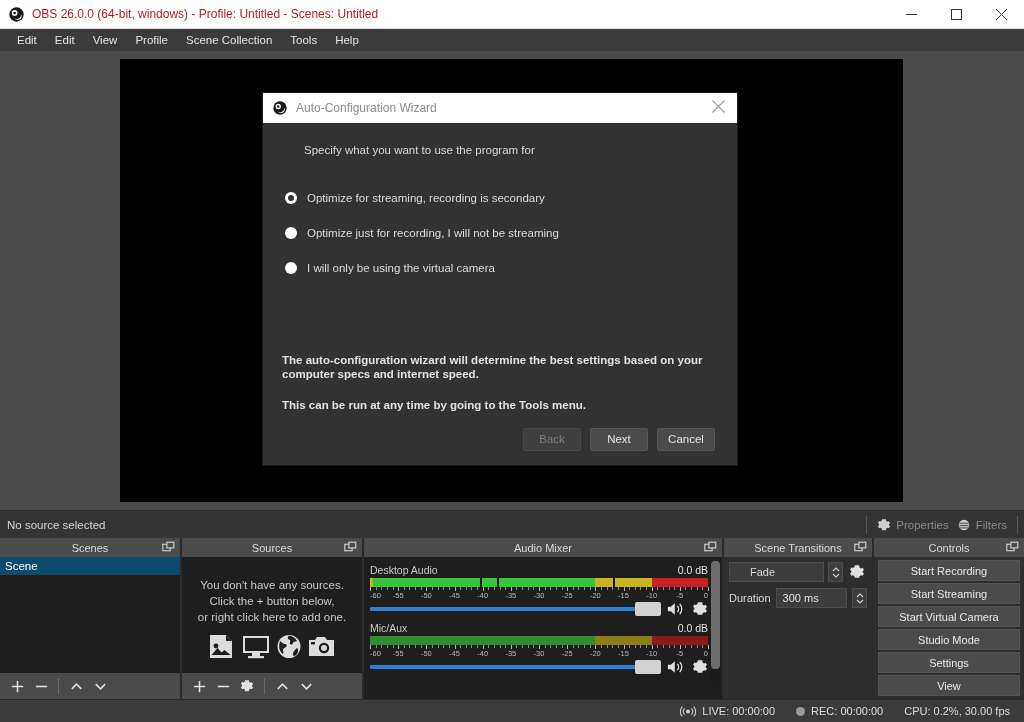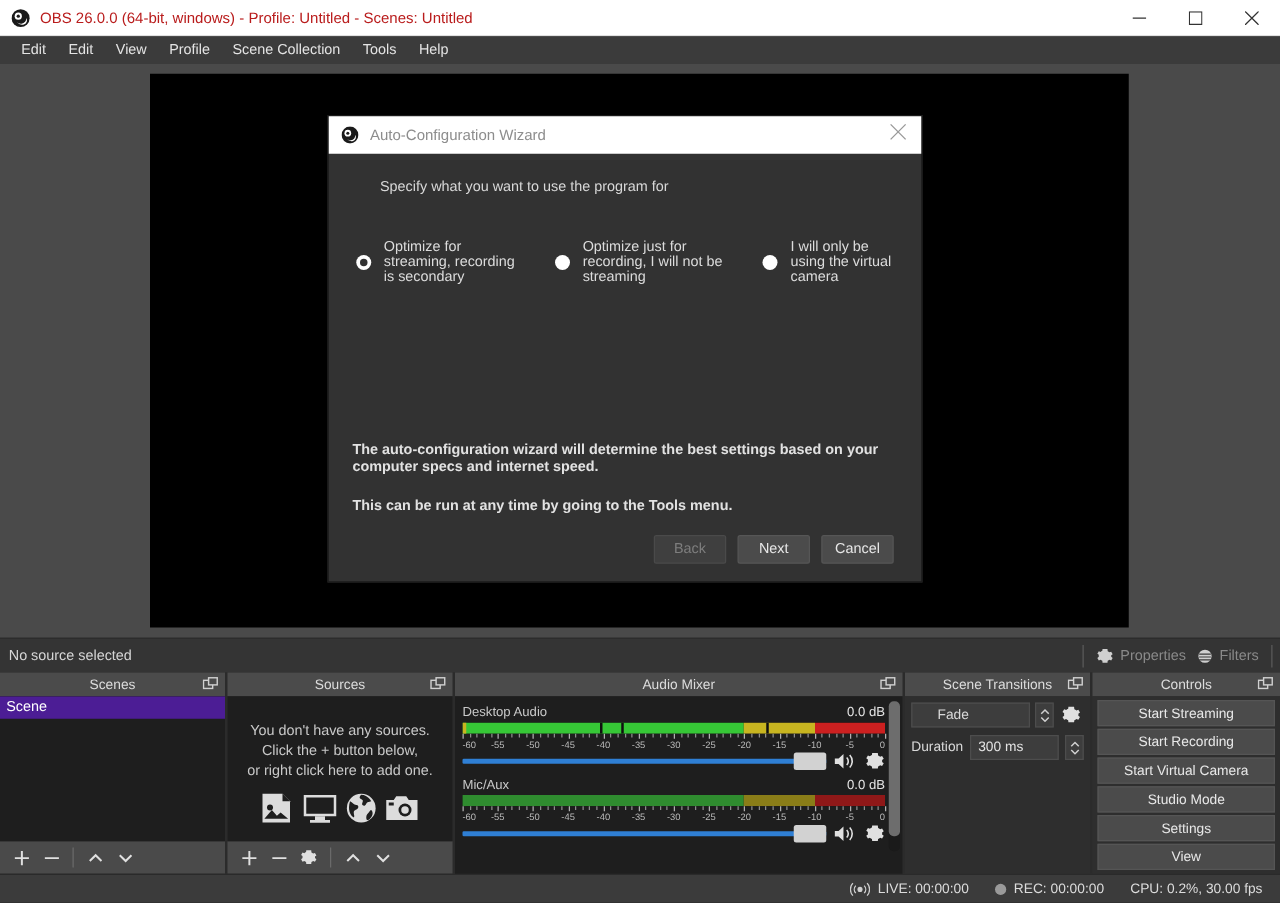--- a/index.html
+++ b/index.html
@@ -104,21 +104,21 @@
   .foot-btn {
     width: 22px; height: 22px;
     display: flex; align-items: center; justify-content: center;
     color: #e0e0e0;
   }
   .foot-div { width: 1px; height: 16px; background: #6a6a6a; margin: 0 4px; }
 
   
   .dock-scenes { width: 180px; }
   .scene-row {
-    height: 18px; background: #4c1d95;
+    height: 18px; background: #0c4a6e;
     display: flex; align-items: center;
     padding-left: 5px;
     font-size: 11.5px; color: #ffffff;
   }
 
   
   .dock-sources { width: 180px; }
   .src-empty {
     height: 100%;
     display: flex; flex-direction: column;
@@ -243,21 +243,21 @@
   .dlg-tb {
     height: 30px; background: #ffffff;
     display: flex; align-items: center; flex: none;
   }
   .dlg-icon { width: 14px; height: 14px; margin-left: 10px; margin-right: 9px; }
   .dlg-title { font-size: 12px; color: #8d8d8d; }
   .dlg-x { margin-left: auto; margin-right: 12px; color: #9a9a9a; }
   .dlg-body { flex: 1; padding: 16px 19px 0 19px; position: relative; }
   .dlg-h { font-size: 11.5px; font-weight: bold; color: #e8e8e8; }
   .dlg-sub { font-size: 11.5px; color: #d8d8d8; margin-top: 5px; margin-left: 22px; }
-  .radios { margin-top: 36px; display: flex; gap: 23px; }
+  .radios { margin-top: 36px; display: flex; flex-direction: column; gap: 23px; }
   .radio-row { display: flex; align-items: center; gap: 10px; padding-left: 3px; }
   .rad {
     width: 12px; height: 12px; border-radius: 50%;
     background: #ffffff; flex: none;
     display: flex; align-items: center; justify-content: center;
   }
   .rad.sel { background: #ffffff; }
   .rad.sel i { width: 6px; height: 6px; border-radius: 50%; background: #323232; display: block; }
   .rad-lbl { font-size: 11.5px; color: #dcdcdc; }
   .dlg-para {
@@ -724,22 +724,22 @@
 
     <div class="dock dock-ctrl">
       <div class="dock-head">
         <span class="dock-title">Controls</span>
         <svg class="dock-float" viewBox="0 0 16 16">
           <rect x="1" y="4" width="9" height="8" fill="none" stroke="#d0d0d0" stroke-width="1.4"></rect>
           <rect x="6" y="1.5" width="8.5" height="7" fill="#4b4b4b" stroke="#d0d0d0" stroke-width="1.4"></rect>
         </svg>
       </div>
       <div class="dock-body ctrl-body">
+        <div class="ctrl-btn">Start Recording</div>
         <div class="ctrl-btn">Start Streaming</div>
-        <div class="ctrl-btn">Start Recording</div>
         <div class="ctrl-btn">Start Virtual Camera</div>
         <div class="ctrl-btn">Studio Mode</div>
         <div class="ctrl-btn">Settings</div>
         <div class="ctrl-btn">View</div>
       </div>
     </div>
   </div>
 
   <div class="statusbar">
     <div class="stat-grp">

